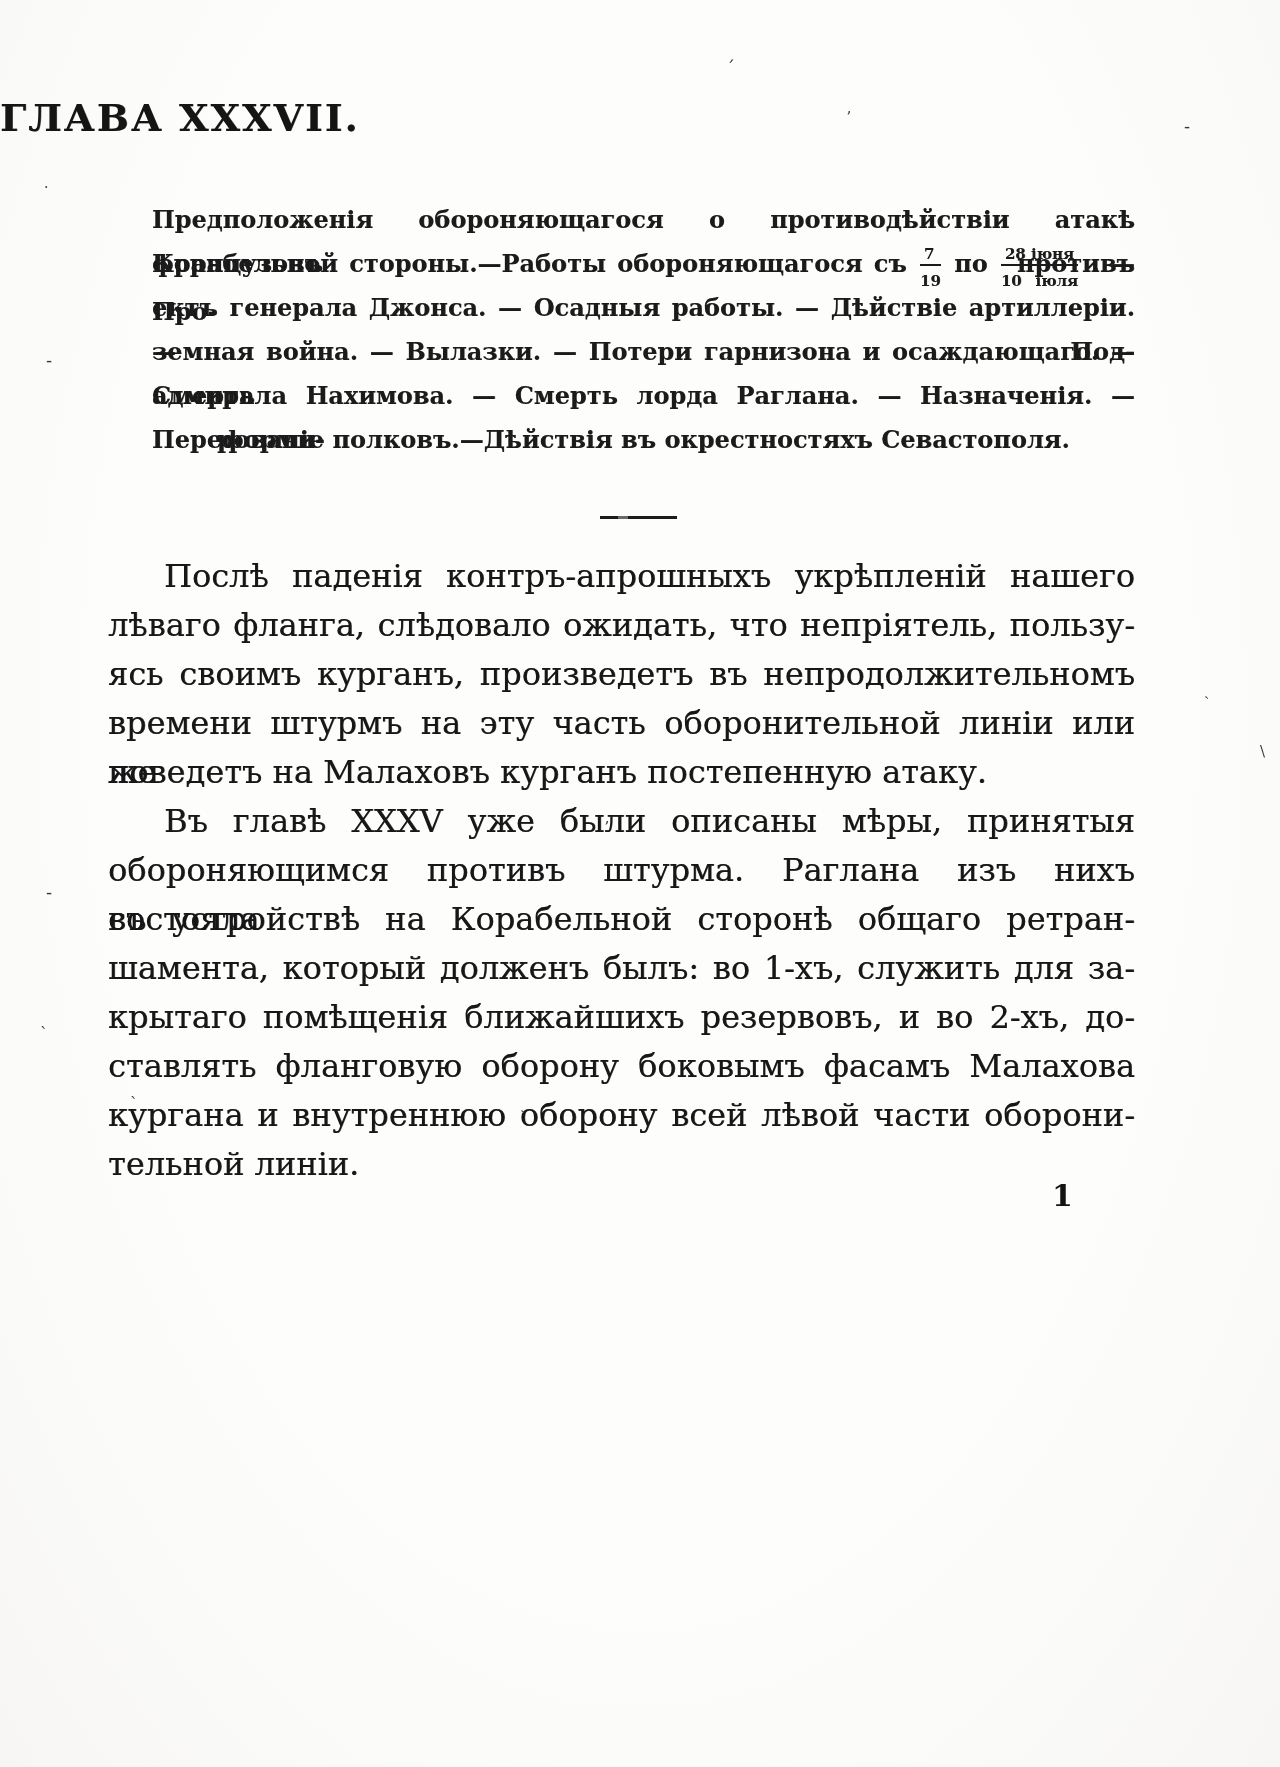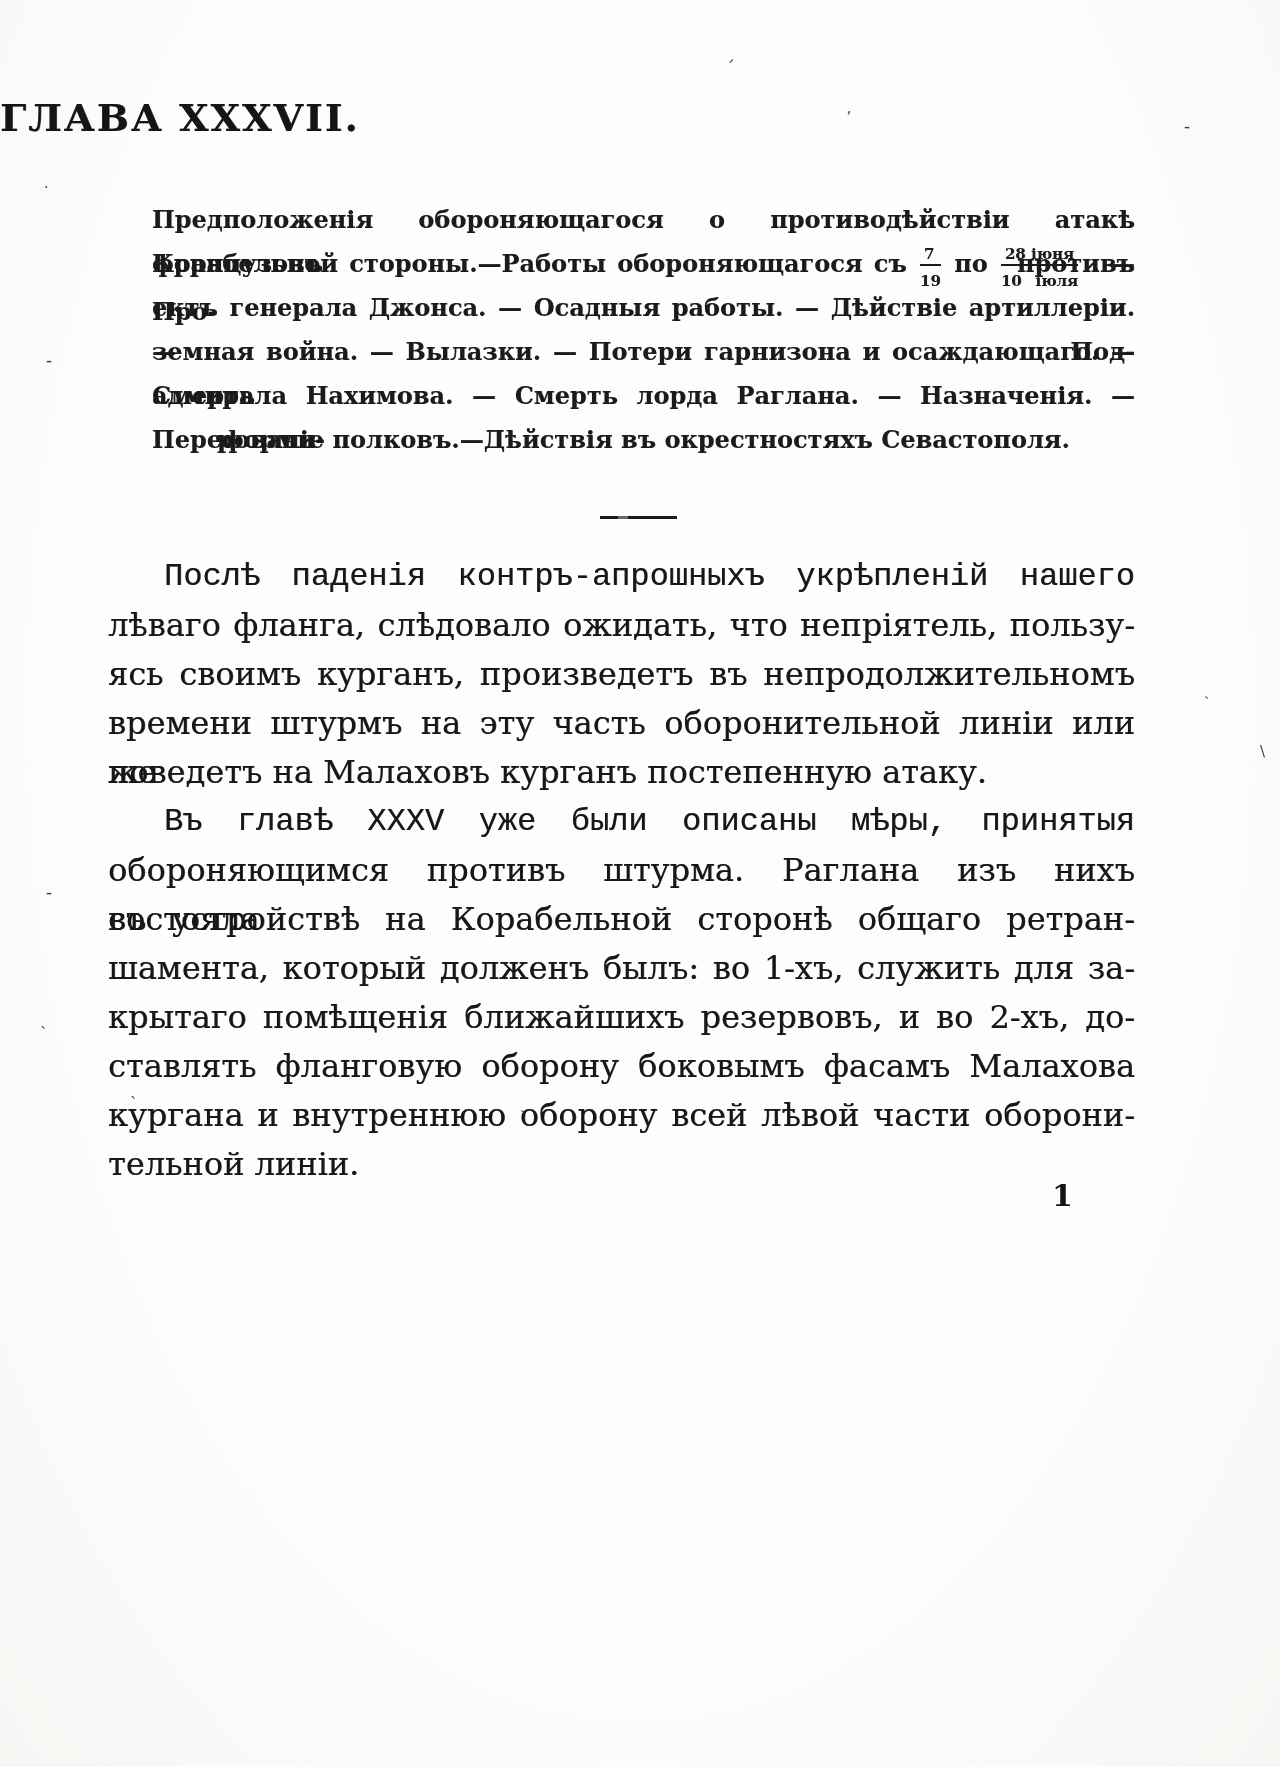--- a/index.html
+++ b/index.html
@@ -101,21 +101,21 @@
     color: #171717;
     text-shadow: 0.45px 0.45px 0 rgba(10,10,10,0.6);
   }
   .bline {
     height: 49px;
     line-height: 49px;
     text-align: justify;
     text-align-last: justify;
     overflow: visible;
   }
-  .bline.indent { text-indent: 56px; font-family: Liberation Mono, monospace; }
+  .bline.indent { text-indent: 56px; }
   .bline.last {
     text-align: center;
     text-align-last: left;
   }
   
   .page-number {
     position: absolute;
     top: 1178px;
     left: 1052px;
     font-size: 30px;

